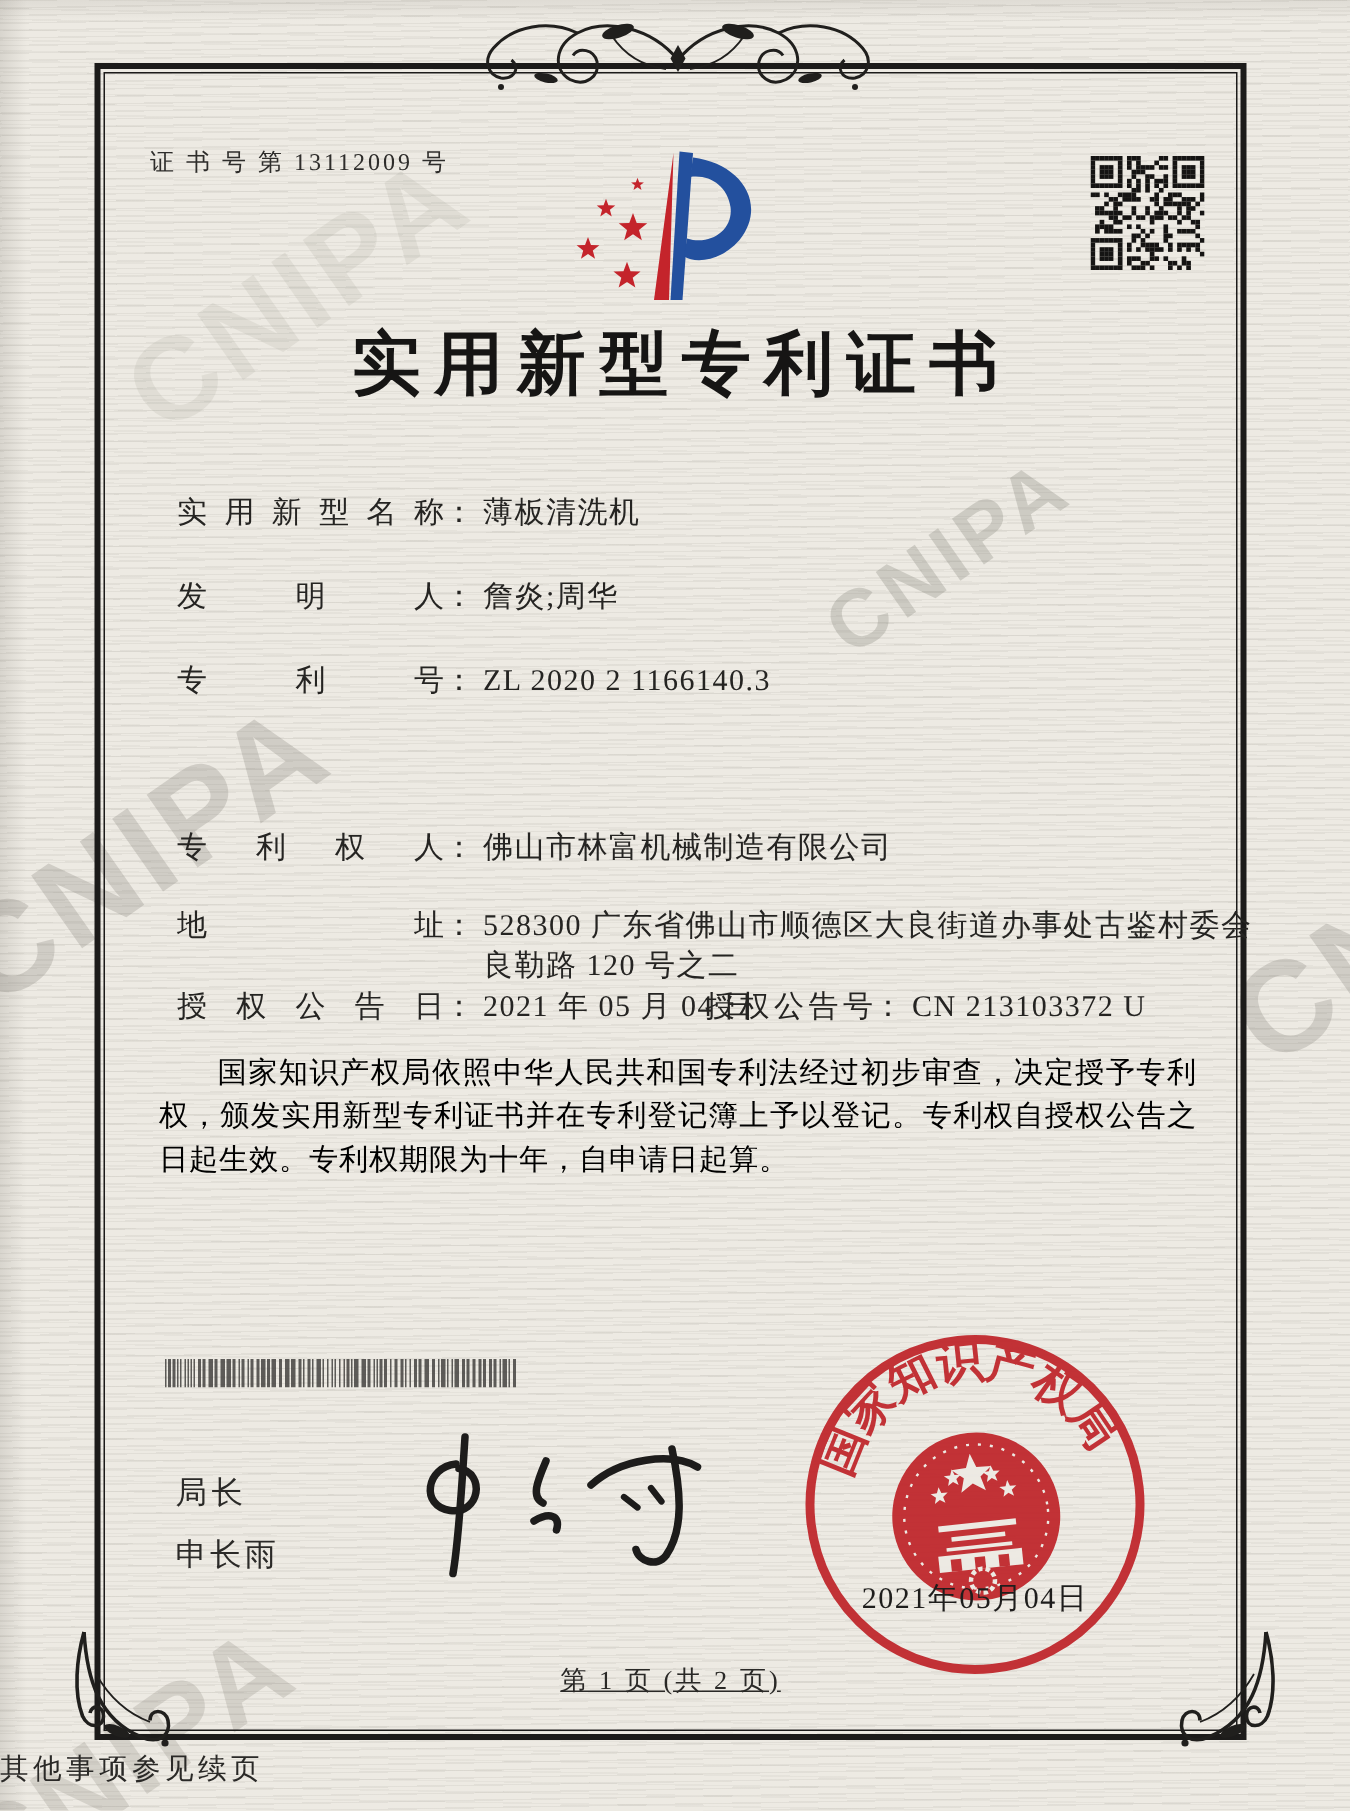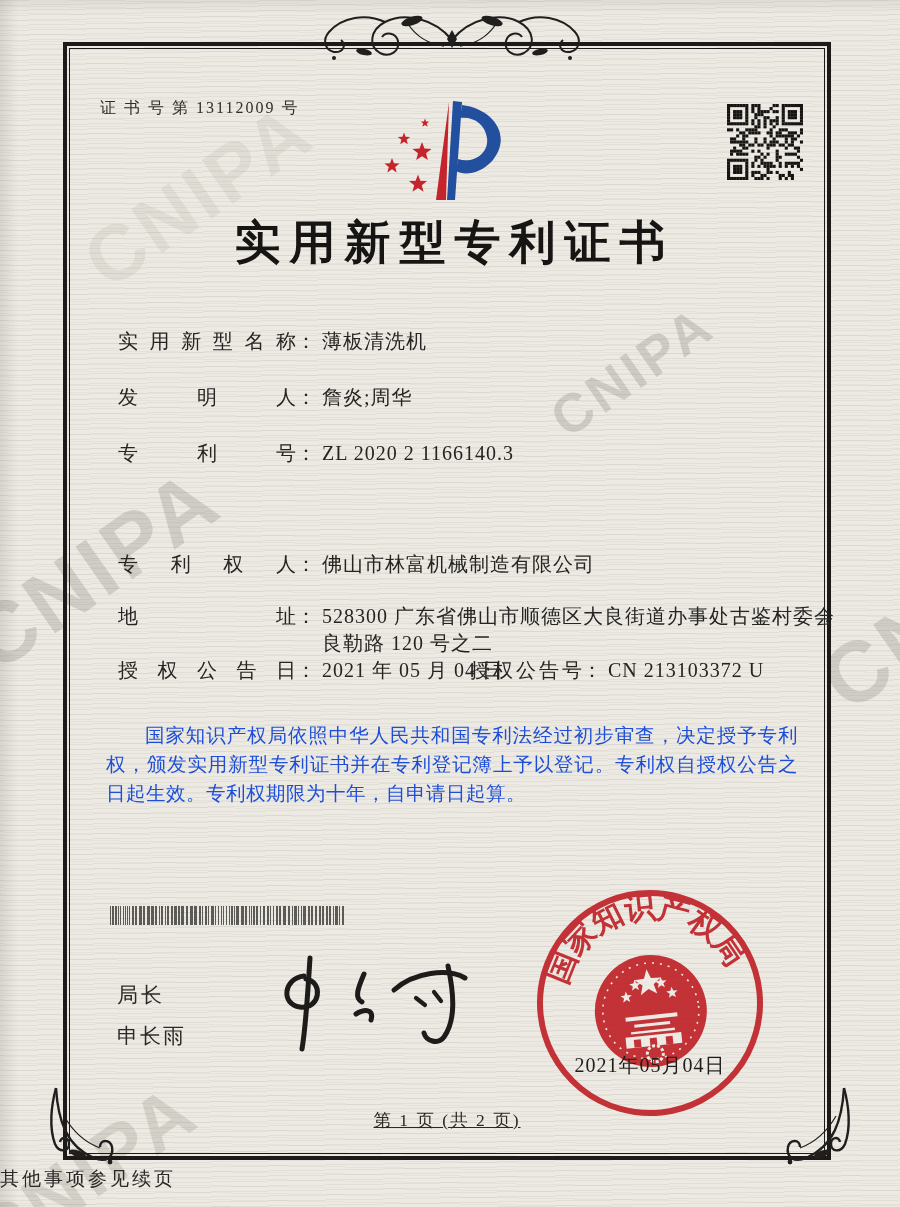--- a/index.html
+++ b/index.html
@@ -48,21 +48,21 @@
   }
 
   .row { position:absolute; left:118px; font-size:20px; white-space:nowrap; color:#252422; }
   .flabel { display:inline-block; width:178px; text-align:justify; text-align-last:justify; vertical-align:bottom; }
   .flabel2 { display:inline-block; width:112px; text-align:justify; text-align-last:justify; vertical-align:bottom; }
   .colon { display:inline-block; margin-right:6px; }
   .fvalue { letter-spacing:1px; }
   .pair2 { position:absolute; left:352px; top:0; }
 
   .paras { position:absolute; left:106px; top:701px; width:692px; font-size:19.5px;
-           line-height:29px; text-align:justify; color:#1d4ed8;margin-top:20px; }
+           line-height:29px; text-align:justify; color:#000000; }
   .paras p { text-indent:2em; margin:0; letter-spacing:0.5px; }
 
   .barcode { position:absolute; left:110px; top:906px; opacity:0.82; }
 
   .director-title { position:absolute; left:117px; top:981px; font-size:21px; letter-spacing:3px; }
   .director-name  { position:absolute; left:117px; top:1022px; font-size:21px; letter-spacing:2px; }
   .signature { position:absolute; left:252px; top:946px; z-index:6; }
 
   .seal { position:absolute; left:530px; top:883px; z-index:5; mix-blend-mode:multiply; opacity:0.93; }
   .seal-date { position:absolute; left:528px; top:1052px; width:244px; text-align:center;

